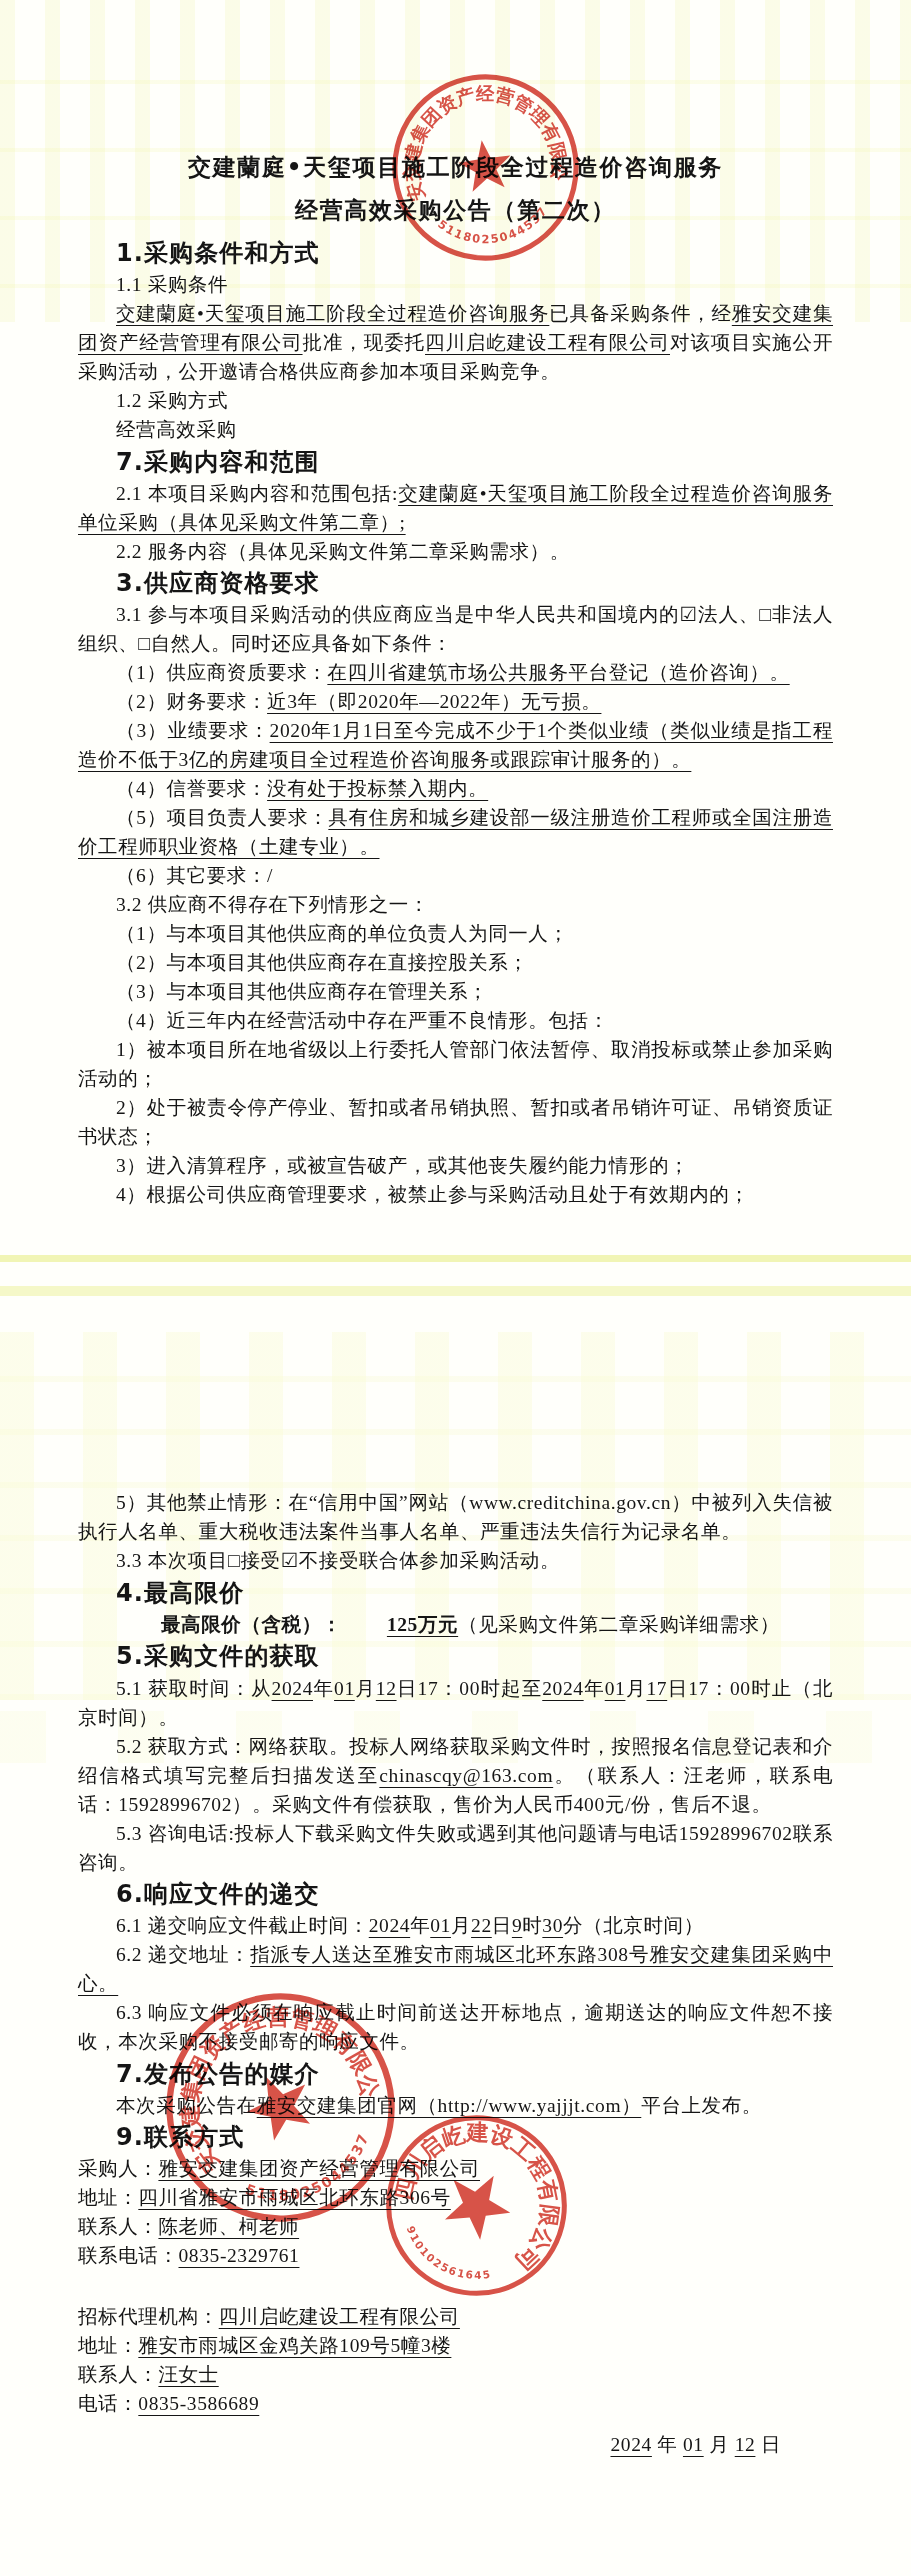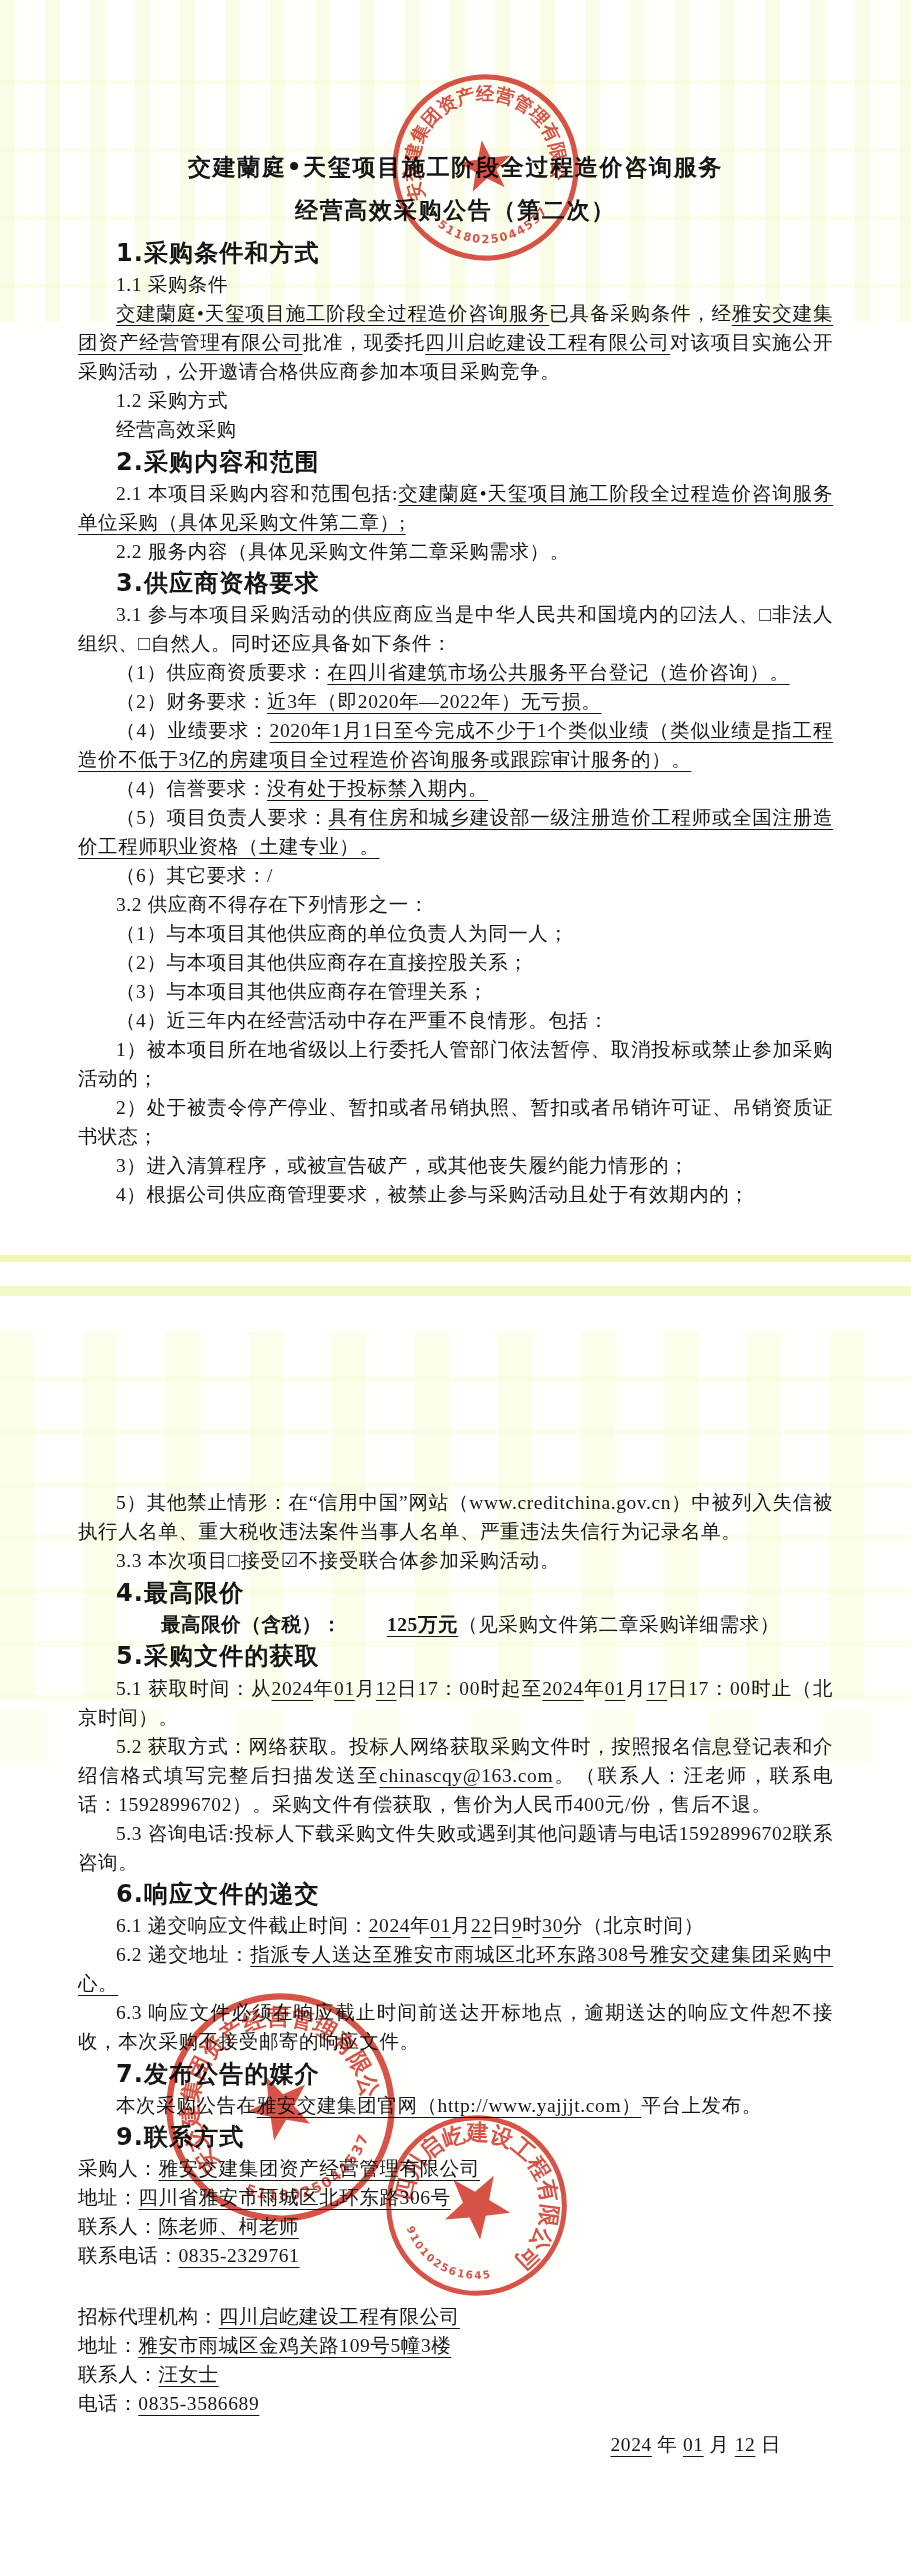--- a/index.html
+++ b/index.html
@@ -93,29 +93,29 @@
   <div class="content">
     <p class="title title1">交建蘭庭•天玺项目施工阶段全过程造价咨询服务</p>
     <p class="title title2">经营高效采购公告（第二次）</p>
 
     <h2 class="h mt">1.采购条件和方式</h2>
     <p class="para"><span>1.1 采购条件</span></p>
     <p class="para"><span class="u">交建蘭庭•天玺项目施工阶段全过程造价咨询服务</span><span>已具备采购条件，经</span><span class="u">雅安交建集团资产经营管理有限公司</span><span>批准，现委托</span><span class="u">四川启屹建设工程有限公司</span><span>对该项目实施公开采购活动，公开邀请合格供应商参加本项目采购竞争。</span></p>
     <p class="para"><span>1.2 采购方式</span></p>
     <p class="para"><span>经营高效采购</span></p>
 
-    <h2 class="h">2.采购内容和范围</h2>
+    <h2 class="h">7.采购内容和范围</h2>
     <p class="para"><span>2.1 本项目采购内容和范围包括:</span><span class="u">交建蘭庭•天玺项目施工阶段全过程造价咨询服务单位采购（具体见采购文件第二章）;</span></p>
     <p class="para"><span>2.2 服务内容（具体见采购文件第二章采购需求）。</span></p>
 
     <h2 class="h">3.供应商资格要求</h2>
     <p class="para"><span>3.1 参与本项目采购活动的供应商应当是中华人民共和国境内的☑法人、□非法人组织、□自然人。同时还应具备如下条件：</span></p>
     <p class="para"><span>（1）供应商资质要求：</span><span class="u">在四川省建筑市场公共服务平台登记（造价咨询）。</span></p>
     <p class="para"><span>（2）财务要求：</span><span class="u">近3年（即2020年—2022年）无亏损。</span></p>
-    <p class="para"><span>（4）业绩要求：</span><span class="u">2020年1月1日至今完成不少于1个类似业绩（类似业绩是指工程造价不低于3亿的房建项目全过程造价咨询服务或跟踪审计服务的）。</span></p>
+    <p class="para"><span>（3）业绩要求：</span><span class="u">2020年1月1日至今完成不少于1个类似业绩（类似业绩是指工程造价不低于3亿的房建项目全过程造价咨询服务或跟踪审计服务的）。</span></p>
     <p class="para"><span>（4）信誉要求：</span><span class="u">没有处于投标禁入期内。</span></p>
     <p class="para"><span>（5）项目负责人要求：</span><span class="u">具有住房和城乡建设部一级注册造价工程师或全国注册造价工程师职业资格（土建专业）。</span></p>
     <p class="para"><span>（6）其它要求：</span><span>/</span></p>
     <p class="para"><span>3.2 供应商不得存在下列情形之一：</span></p>
     <p class="para"><span>（1）与本项目其他供应商的单位负责人为同一人；</span></p>
     <p class="para"><span>（2）与本项目其他供应商存在直接控股关系；</span></p>
     <p class="para"><span>（3）与本项目其他供应商存在管理关系；</span></p>
     <p class="para"><span>（4）近三年内在经营活动中存在严重不良情形。包括：</span></p>
     <p class="para"><span>1）被本项目所在地省级以上行委托人管部门依法暂停、取消投标或禁止参加采购活动的；</span></p>
     <p class="para"><span>2）处于被责令停产停业、暂扣或者吊销执照、暂扣或者吊销许可证、吊销资质证书状态；</span></p>

